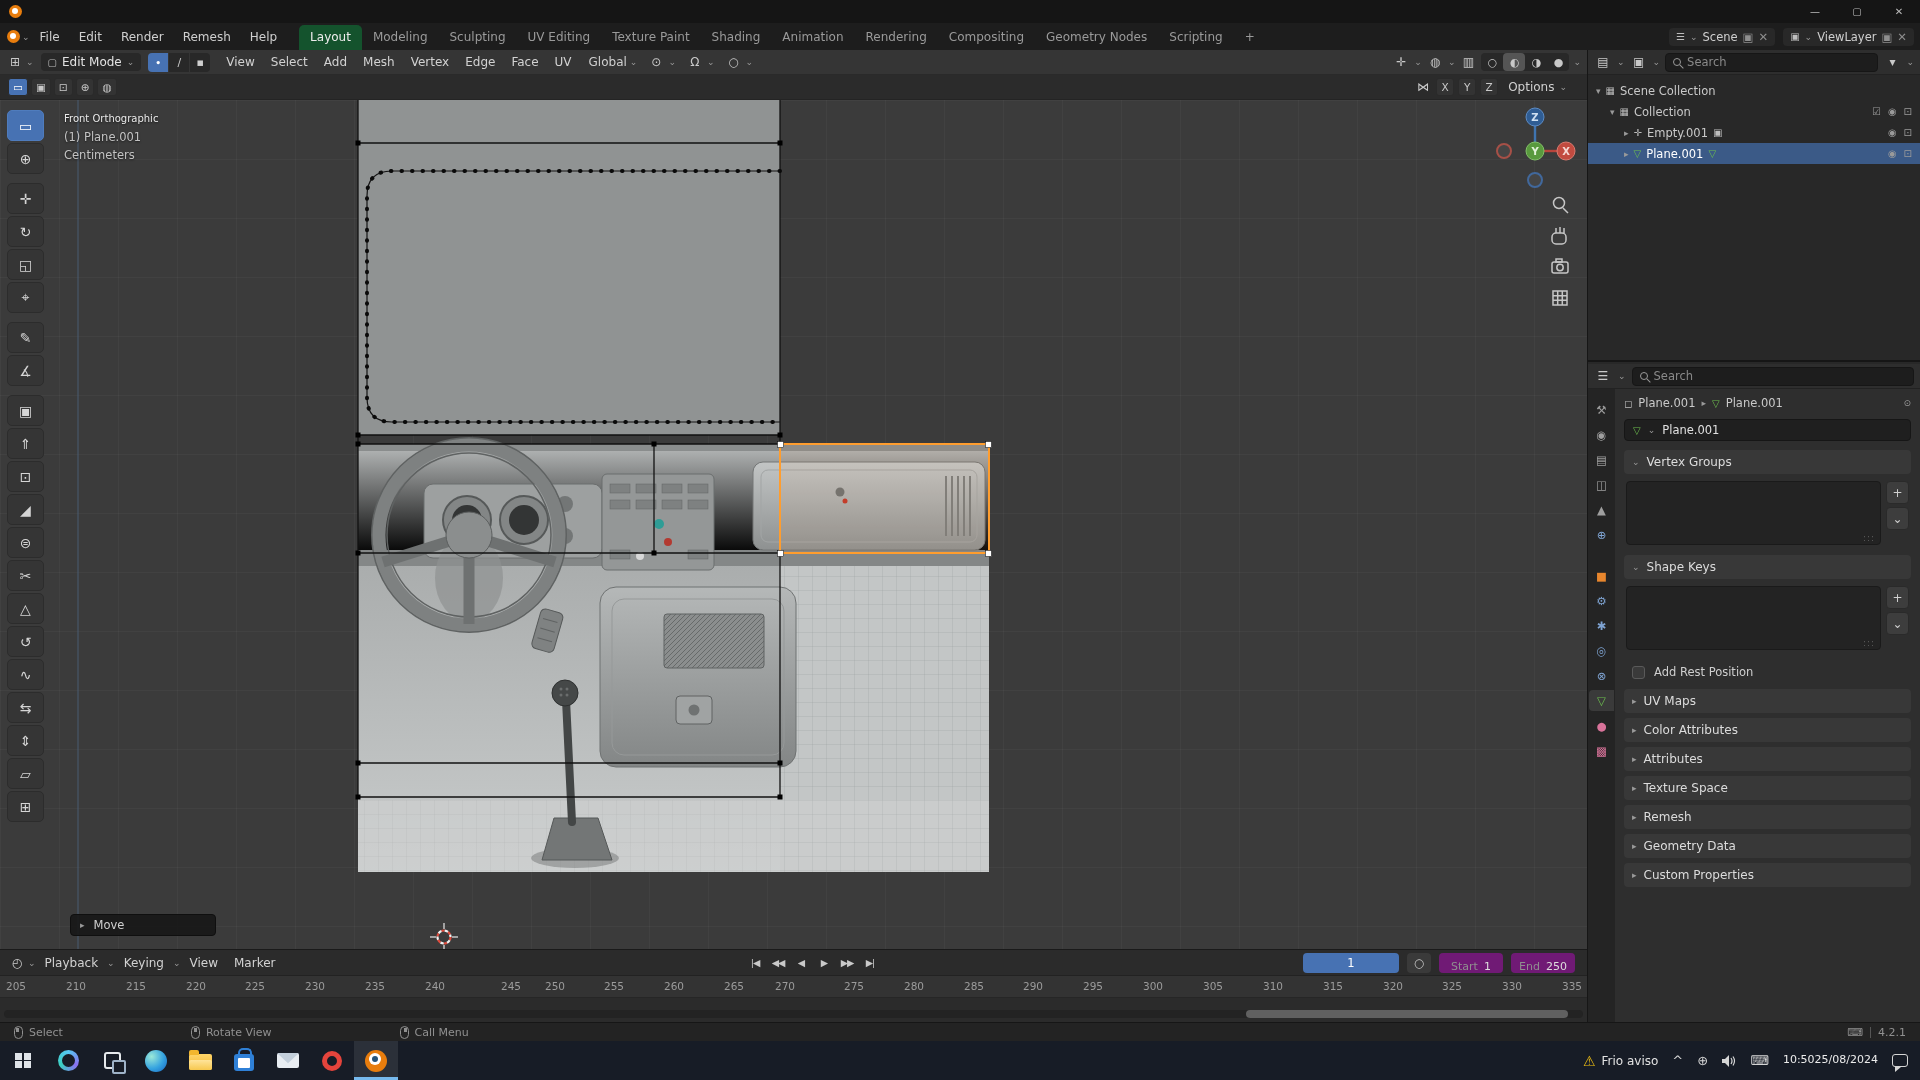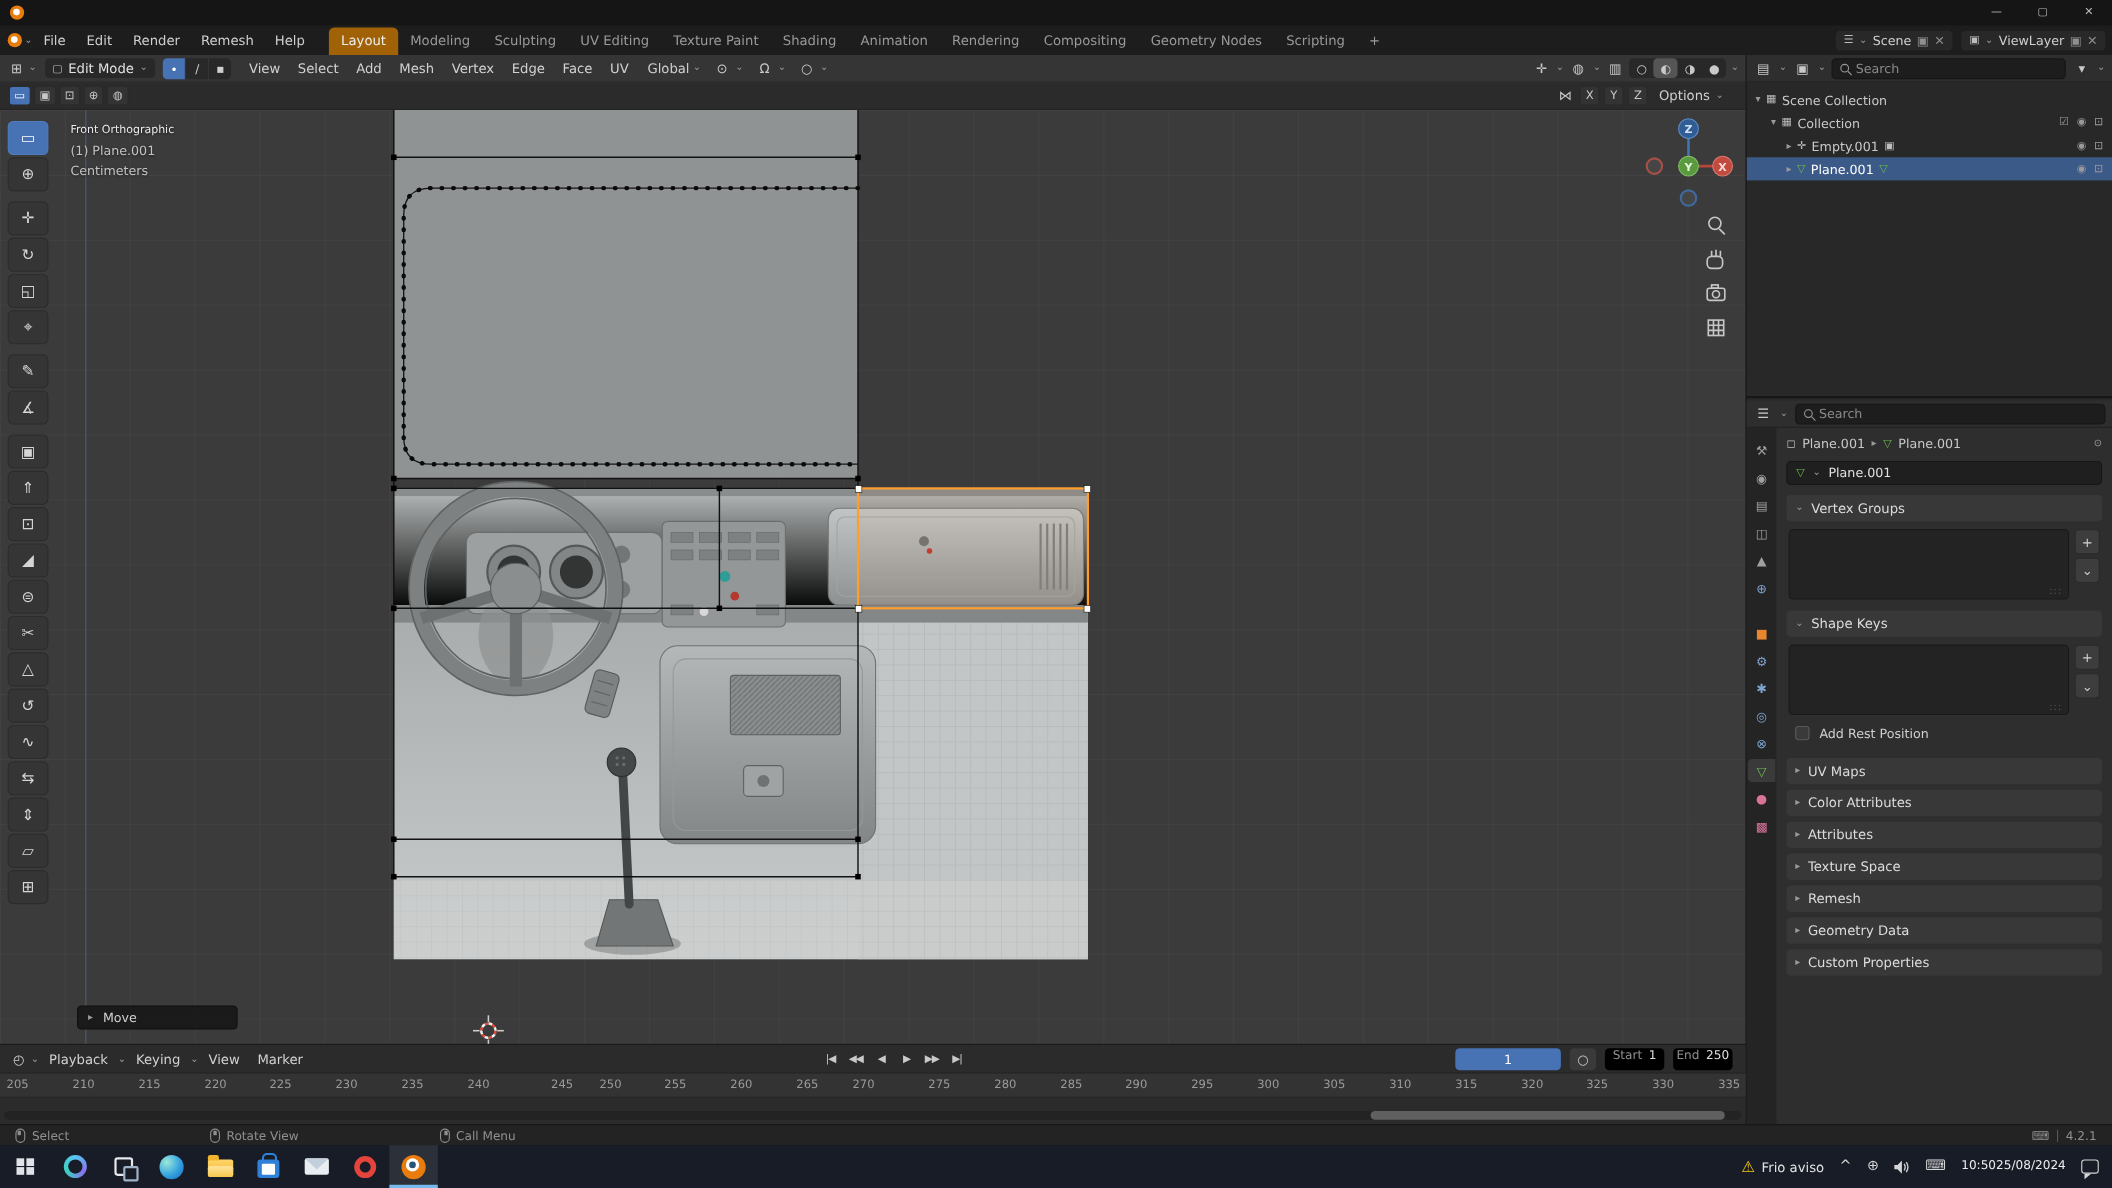--- a/index.html
+++ b/index.html
@@ -13,21 +13,21 @@
 .blogo::after{content:"";position:absolute;left:4px;top:4px;width:6px;height:6px;background:#fff;border-radius:50%}
 .win-btns{margin-left:auto;display:flex;height:100%}
 .win-btn{width:42px;height:100%;display:flex;align-items:center;justify-content:center;color:#bdbdbd;font-size:10px}
 
 
 .topbar{position:absolute;top:23px;left:0;right:0;height:27px;background:#1d1d1d;display:flex;align-items:center;padding:0 6px;gap:1px}
 .menu-item{padding:3px 9px;border-radius:4px;color:#cfcfcf}
 .caret{color:#9a9a9a;font-size:9px}
 .tabs{display:flex;align-items:flex-end;height:100%;margin-left:12px}
 .wtab{padding:5px 11px 6px;color:#9a9a9a;border-radius:5px 5px 0 0;font-size:12px}
-.wtab.active{background:#a16207;color:#ececec}
+.wtab.active{background:#14532d;color:#ececec}
 .topbar-right{margin-left:auto;display:flex;gap:8px;align-items:center}
 .sel-box{display:flex;align-items:center;gap:5px;background:#282828;border-radius:4px;padding:2px 7px;color:#cfcfcf;font-size:11.5px}
 .dim{color:#8f8f8f}
 
 
 .viewport{position:absolute;top:50px;left:0;width:1587px;height:899px;background:#3b3b3b}
 .vp-header{height:25px;background:#353535;display:flex;align-items:center;gap:2px;padding:0 6px;border-bottom:1px solid #2a2a2a}
 .vph-menu{padding:2px 7px;color:#d2d2d2}
 .mode-box{display:flex;align-items:center;gap:5px;background:#282828;border-radius:4px;padding:2px 7px;margin:0 5px;color:#e2e2e2}
 .selmode{display:flex;gap:1px;margin-right:7px}
@@ -81,32 +81,32 @@
 .c-orange{color:#e8862d}.c-green{color:#6dbf4e}.c-blue{color:#7fa4d3}.c-pink{color:#d9739a}
 .pr-content{flex:1;padding:7px 9px;overflow:hidden;font-size:11.5px}
 .crumb{display:flex;align-items:center;gap:6px;color:#c9c9c9;margin-bottom:9px}
 .name-field{display:flex;align-items:center;gap:7px;background:#1f1f1f;border:1px solid #161616;border-radius:4px;height:22px;padding:0 8px;margin-bottom:9px;color:#e0e0e0}
 .panel-h{height:24px;display:flex;align-items:center;gap:7px;background:#383838;border-radius:4px;padding:0 8px;color:#dcdcdc;margin-top:5px;font-size:12px}
 .panel-body{padding:7px 2px 5px;display:flex;gap:5px}
 .listbox{flex:1;height:64px;background:#232323;border:1px solid #1a1a1a;border-radius:4px;position:relative}
 .grip{position:absolute;right:5px;bottom:1px;color:#5a5a5a;font-size:9px;letter-spacing:1px}
 .side-btns{display:flex;flex-direction:column;gap:3px}
 .sq-btn{width:23px;height:23px;background:#3d3d3d;border:1px solid #2a2a2a;border-radius:4px;display:flex;align-items:center;justify-content:center;color:#d0d0d0;font-size:12px}
-.check-row{display:flex;align-items:flex-start;gap:9px;height:24px;padding:0 8px;color:#cfcfcf;margin-top:5px}
+.check-row{display:flex;align-items:center;gap:9px;height:24px;padding:0 8px;color:#cfcfcf;margin-top:5px}
 .checkbox{width:13px;height:13px;background:#3a3a3a;border:1px solid #5a5a5a;border-radius:3px}
 
 
 .timeline{position:absolute;top:949px;left:0;width:1587px;height:73px;background:#2b2b2b;border-top:1px solid #1a1a1a}
 .tl-header{height:26px;display:flex;align-items:center;gap:2px;padding:0 8px;position:relative;border-bottom:1px solid #222}
 .transport{position:absolute;left:745px;display:flex;gap:3px}
 .tr-btn{min-width:20px;height:20px;display:flex;align-items:center;justify-content:center;color:#c9c9c9;font-size:9.5px;letter-spacing:-1px}
 .tl-right{position:absolute;right:12px;display:flex;gap:8px;align-items:center}
 .frame-field{width:96px;height:20px;background:#4772b3;border-radius:4px;color:#fff;display:flex;align-items:center;justify-content:center;font-size:11.5px}
 .autokey{width:24px;height:20px;display:flex;align-items:center;justify-content:center;color:#c9c9c9;border-radius:4px;background:#3a3a3a}
-.se-field{width:54px;height:20px;background:#000000;border-radius:4px;color:#ddd;display:flex;align-items:flex-start;justify-content:center;gap:6px;font-size:11px}
+.se-field{width:64px;height:20px;background:#701a75;border-radius:4px;color:#ddd;display:flex;align-items:flex-end;justify-content:center;gap:6px;font-size:11px}
 .tl-ruler{position:relative;height:22px;background:#333;border-bottom:1px solid #262626;font-size:10.5px;color:#9b9b9b}
 .rn{position:absolute;top:4px;width:40px;text-align:center}
 .tl-track{position:relative;height:23px}
 .tl-scroll{position:absolute;left:4px;right:4px;bottom:3px;height:8px;background:#232323;border-radius:4px}
 .tl-thumb{position:absolute;left:1242px;width:322px;top:0;height:8px;background:#606060;border-radius:4px}
 
 
 .statusbar{position:absolute;top:1022px;left:0;right:0;height:19px;background:#232323;border-top:1px solid #161616;display:flex;align-items:center;padding:0 14px;color:#909090;font-size:11px}
 .sb-item{display:flex;align-items:center;gap:6px}
 .mouse{width:9px;height:13px;border:1.4px solid #8f8f8f;border-radius:4.5px;position:relative}

